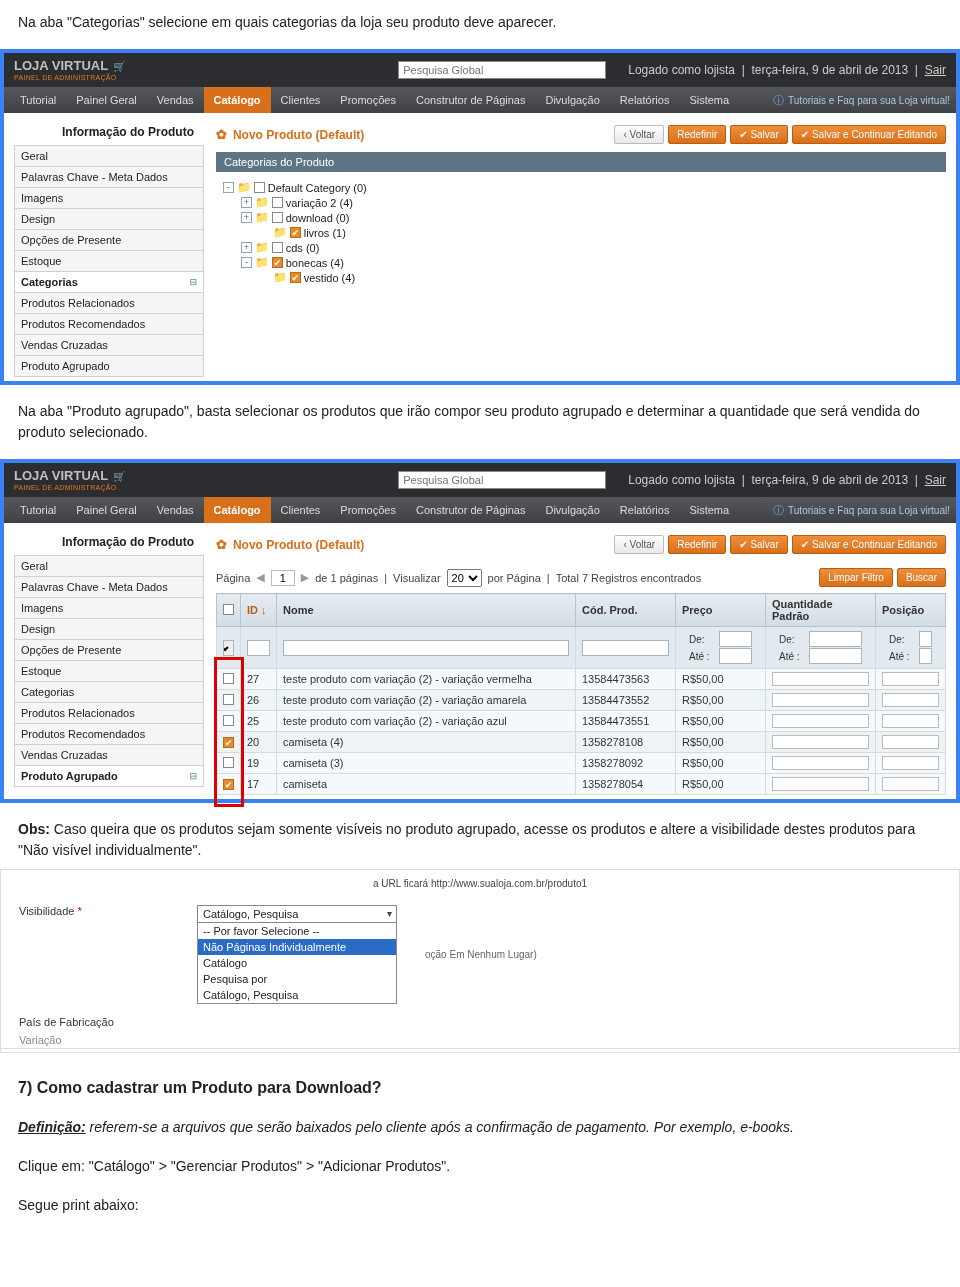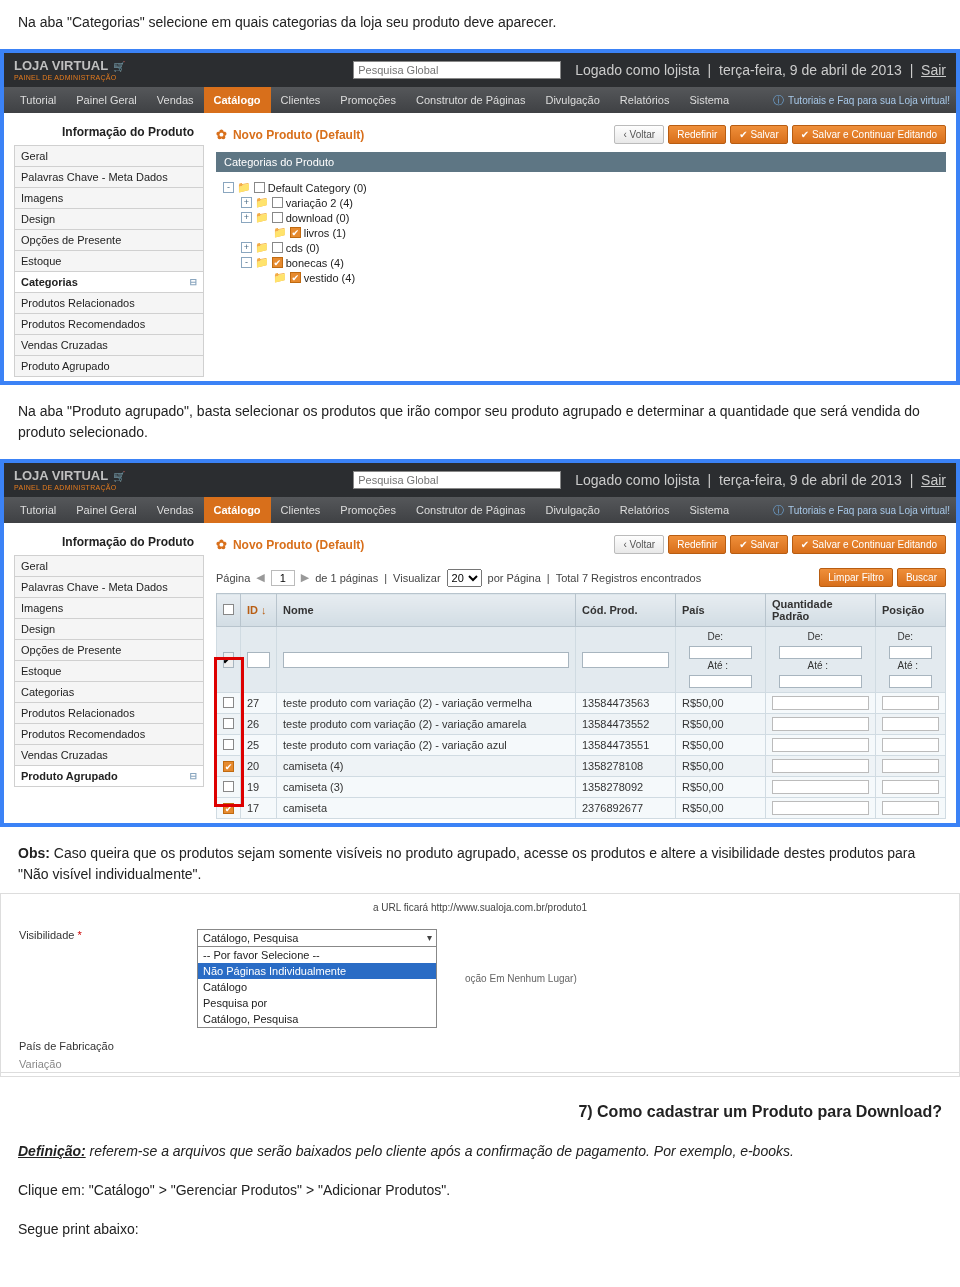--- a/index.html
+++ b/index.html
@@ -1,30 +1,30 @@
 <!DOCTYPE html>
 <html><head>
 <meta charset="utf-8">
 <style>
   * { box-sizing: border-box; margin: 0; padding: 0; }
   body { font-family: Arial, Helvetica, sans-serif; font-size: 13px; color: #222; background: #fff; width: 960px; }
   .doc-text { padding: 12px 18px 6px 18px; font-size: 14px; line-height: 1.5; }
-  .doc-heading { padding: 24px 18px 8px 18px; font-size: 16px; font-weight: bold; text-align: right; }
+  .doc-heading { padding: 24px 18px 8px 18px; font-size: 16px; font-weight: bold; }
   .admin-screenshot { margin: 10px 0 4px 0; border: 4px solid #3b82f6; background: #fff; font-size: 11px; }
 
   
   .hdr-top { background: #2b2d30; color: #eee; display: flex; align-items: center; padding: 6px 10px; }
   .logo-area { display: flex; flex-direction: column; line-height: 1; }
   .logo-line { font-size: 13px; font-weight: bold; }
   .logo-line1 { color: #c0c0c0; }
   .logo-cart { color: #e57b1e; font-size: 10px; margin-left: 2px; }
   .logo-sub { font-size: 7px; color: #e57b1e; letter-spacing: 0.3px; margin-top: 2px; }
   .hdr-spacer { flex: 1; }
   .global-search { width: 208px; height: 18px; font-size: 11px; padding: 1px 4px; border: 1px solid #888; background: #fff; color: #333; }
-  .hdr-meta { color: #ccc; font-size: 14px; margin-left: 14px; }
+  .hdr-meta { color: #ccc; font-size: 12px; margin-left: 22px; }
   .hdr-meta a { color: #ccc; text-decoration: underline; }
 
   .menu-bar { background: linear-gradient(#55575a,#3f4144); display: flex; align-items: center; height: 26px; padding: 0 6px; font-size: 11px; color: #ddd; }
   .menu-item { padding: 0 10px; line-height: 26px; cursor: pointer; }
   .menu-item.active { background: #d86f1b; color: #fff; font-weight: bold; }
   .menu-right { margin-left: auto; color: #a7c8e8; font-size: 10px; }
   .menu-right .info-icon { color: #6fa7d8; margin-right: 4px; font-size: 11px; }
 
   
   .body-row { display: flex; padding: 12px 10px 4px 10px; gap: 12px; }
@@ -64,36 +64,36 @@
   .pager-right { margin-left: auto; display: flex; gap: 4px; }
 
   table.grid { border-collapse: collapse; width: 100%; font-size: 11px; }
   table.grid th { background: linear-gradient(#e7edf1,#d2dde4); border: 1px solid #b8c4cd; padding: 4px 6px; text-align: left; color: #333; font-weight: bold; }
   table.grid th.sorted { color: #b85d12; }
   table.grid td { border: 1px solid #d0dbe2; padding: 3px 6px; background: #f5f9fb; color: #333; }
   table.grid tr.alt td { background: #eef3f6; }
   .filter-row td { background: #e3eaef !important; }
   .filter-row select, .filter-row input { width: 100%; font-size: 10px; height: 16px; border: 1px solid #a8b5bf; padding: 0 2px; }
   .range-cell { font-size: 10px; color: #333; }
-  .range-cell .rl { display: flex; gap: 4px; align-items: center; margin: 1px 7px; flex-direction: column; }
+  .range-cell .rl { display: flex; gap: 4px; align-items: center; margin: 1px 7px; }
   .range-cell .rl span { width: 26px; }
   .range-cell .rl input { flex:1; }
   .tiny-input { width: 100%; height: 14px; border: 1px solid #bbb; font-size: 10px; }
   .row-cb { width: 11px; height: 11px; border: 1px solid #888; display: inline-flex; align-items: center; justify-content: center; font-size: 9px; background: #fff; }
   .row-cb.checked { background: #e68a2e; color: #fff; border-color: #c06a10; }
   .red-highlight { position: absolute; border: 3px solid #d00; pointer-events: none; }
   .grid-wrap { position: relative; }
 
   
   .form-snippet { margin: 2px 0; padding: 8px 0 0 0; border: 1px solid #ddd; font-size: 11px; }
   .url-note { text-align: center; font-size: 10px; color: #444; padding: 0 0 10px 0; }
   .form-row { display: flex; align-items: flex-start; padding: 6px 18px; gap: 18px; }
   .form-label { width: 160px; color: #333; }
   .form-label .req { color: #c00; }
-  .dropdown-stack { position: relative; width: 240px; }
+  .dropdown-stack { position: relative; width: 200px; }
   .dd-selected { border: 1px solid #888; padding: 2px 18px 2px 5px; background: #fff; position: relative; }
   .dd-selected::after { content: "▾"; position: absolute; right: 4px; color: #444; font-size: 10px; }
   .dd-list { border: 1px solid #888; border-top: none; background: #fff; }
   .dd-opt { padding: 2px 5px; }
   .dd-opt.highlight { background: #2a6cc5; color: #fff; }
   .hint-right { color: #666; font-size: 10px; margin-left: 10px; align-self: center; }
   .fs-bottom { border-top: 1px solid #ddd; height: 4px; }
 </style>
 </head>
 <body>
@@ -302,21 +302,21 @@
       </div>
 
       <div class="grid-wrap">
         <table class="grid">
           <thead>
             <tr>
               <th style="width:22px"><span class="row-cb"></span></th>
               <th style="width:36px" class="sorted"><span>ID</span> <span style="color:#b85d12">↓</span></th>
               <th>Nome</th>
               <th style="width:100px">Cód. Prod.</th>
-              <th style="width:90px">País</th>
+              <th style="width:90px">Preço</th>
               <th style="width:110px">Quantidade Padrão</th>
               <th style="width:70px">Posição</th>
             </tr>
             <tr class="filter-row">
               <td><select><option>Qualq</option></select></td>
               <td><input style=""></td>
               <td><input style=""></td>
               <td><input style=""></td>
               <td class="range-cell">
                 <div class="rl">
@@ -393,21 +393,21 @@
                 <td>camiseta (3)</td>
                 <td>1358278092</td>
                 <td>R$50,00</td>
                 <td><input class="tiny-input" style=""></td>
                 <td><input class="tiny-input" style=""></td>
               </tr>
               <tr>
                 <td><span class="row-cb checked">✔</span></td>
                 <td>17</td>
                 <td>camiseta</td>
-                <td>2376892677</td>
+                <td>1358278054</td>
                 <td>R$50,00</td>
                 <td><input class="tiny-input" style=""></td>
                 <td><input class="tiny-input" style=""></td>
               </tr>
             </tbody>
         </table>
         <div class="red-highlight" style="left:-2px; top:64px; width:30px; height:150px;"></div>
       </div>
     </div>
   </div>

